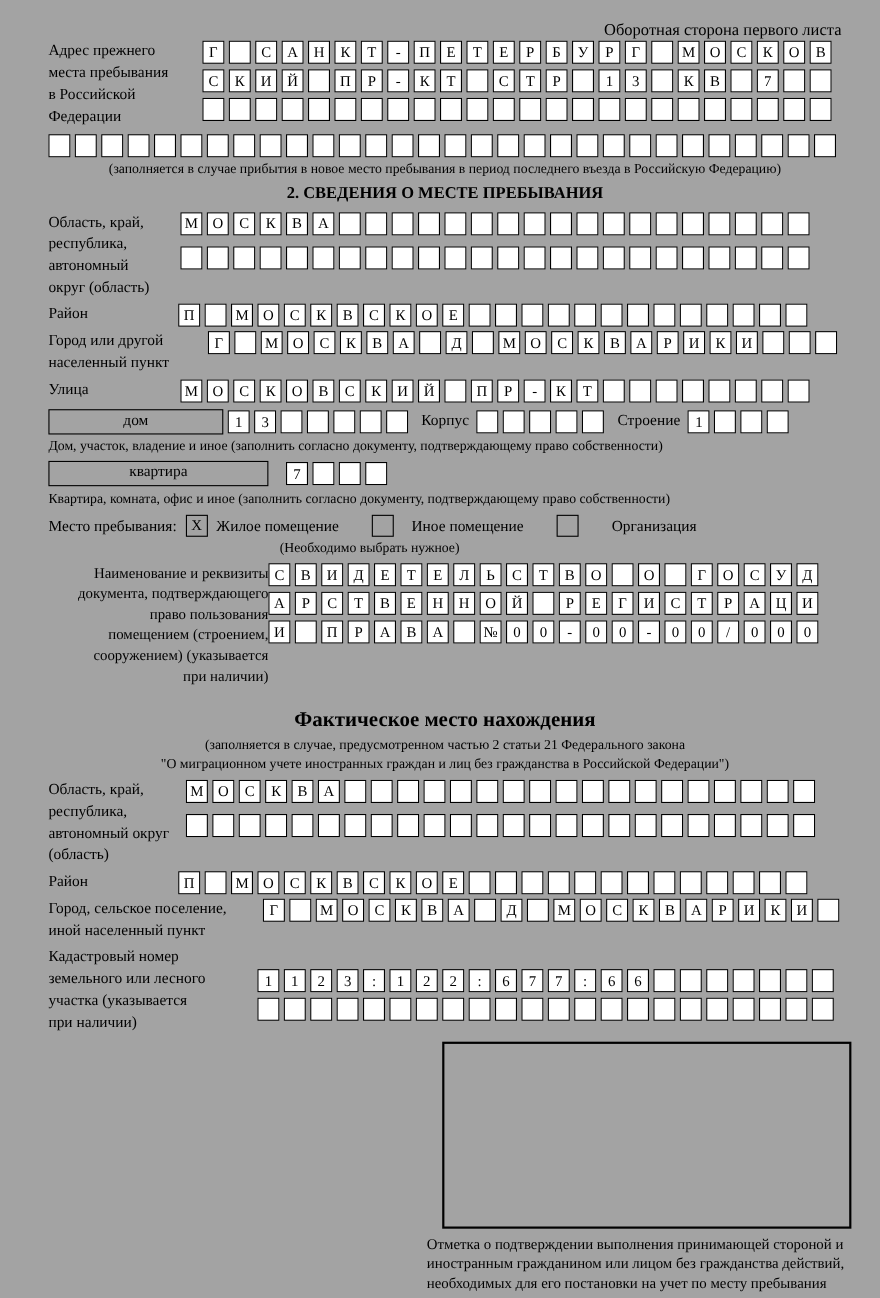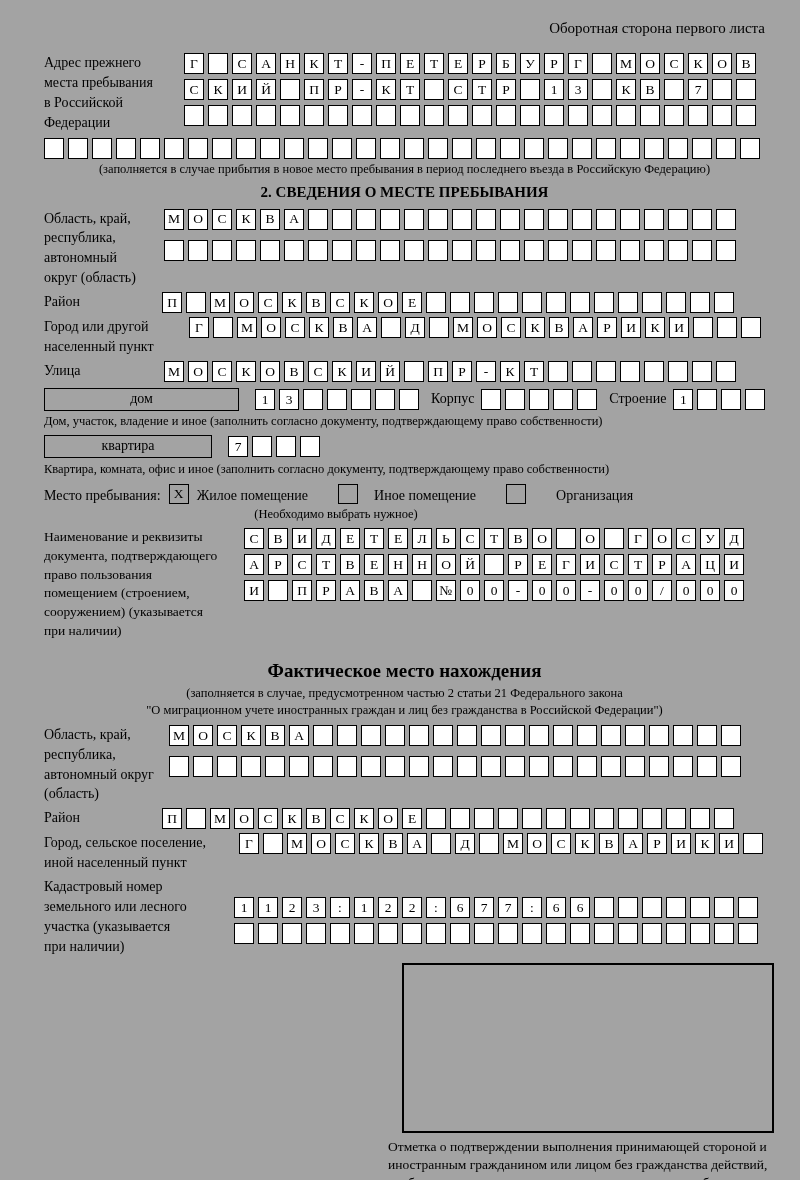--- a/index.html
+++ b/index.html
@@ -15,38 +15,38 @@
   .rows { display: flex; flex-direction: column; gap: 5px; }
   .rows.wide-gap { gap: 10px; }
 
   .cells { display: flex; gap: 4px; flex: none; }
   .cell { flex: none; width: 20px; height: 21px; border: 1.5px solid #000;
           display: flex; align-items: center; justify-content: center;
           font-size: 13.5px; line-height: 1; background: #fff; }
 
   .w118 { width: 118px; } .w120 { width: 120px; } .w125 { width: 125px; }
   .w140 { width: 140px; } .w145 { width: 145px; } .w190 { width: 190px; }
-  .w195 { width: 195px; } .w200 { width: 200px; }
+  .w195 { width: 195px; } .w200 { width: 200px; text-align: right; }
 
   .fullrow { margin-top: 5px; }
   .note { font-size: 12.5px; margin-top: 3px; }
   .note.center { text-align: center; }
   .note.pre { white-space: pre-line; line-height: 1.35; }
 
   .section-title { margin-top: 7px; text-align: center; font-weight: bold; font-size: 15px; }
   .sub-title { margin-top: 19px; text-align: center; font-weight: bold; font-size: 19px; }
 
-  .mt-addr { margin-top: 16px; }
+  .mt-addr { }
   .mt4 { margin-top: 4px; } .mt6 { margin-top: 6px; } .mt8 { margin-top: 8px; }
 
   .house-row { display: flex; align-items: center; margin-top: 6px; }
   .widebox { height: 23px; border: 1.5px solid #000; display: flex; align-items: center; justify-content: center;
              font-size: 14px; flex: none; }
-  .wb-dom { width: 195px; margin-right: 16px; }
-  .wb-kv { width: 168px; margin-right: 16px; }
+  .wb-dom { width: 159px; margin-right: 4px; }
+  .wb-kv { width: 200px; margin-right: 16px; }
   .inline-label { font-size: 14px; margin: 0 7px 0 12px; flex: none; }
 
   .stay-row { display: flex; align-items: flex-end; margin-top: 7px; font-size: 14px; }
   .stay-row .gap-s { width: 8px; } .stay-row .gap-m { width: 16px; } .stay-row .gap-l { width: 30px; }
   .checkbox { width: 20px; height: 20px; border: 1.5px solid #000; display: flex; align-items: center;
               justify-content: center; font-size: 13.5px; flex: none; }
   .stay-note { margin-left: 152px; width: 280px; text-align: center; }
 
   .cad-rows { margin-top: 20px; }
 

